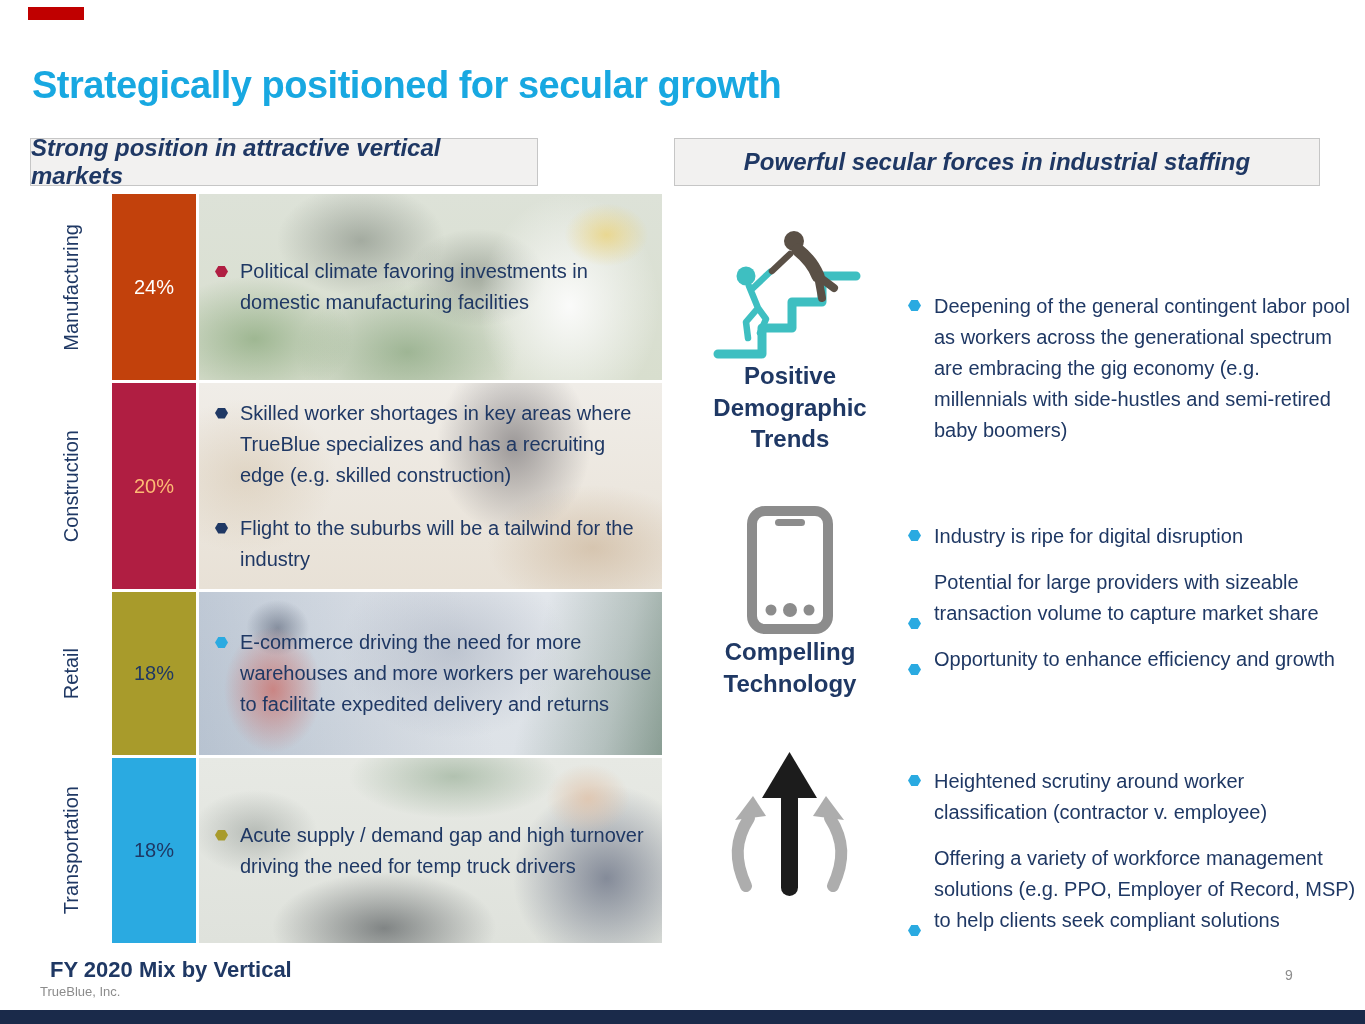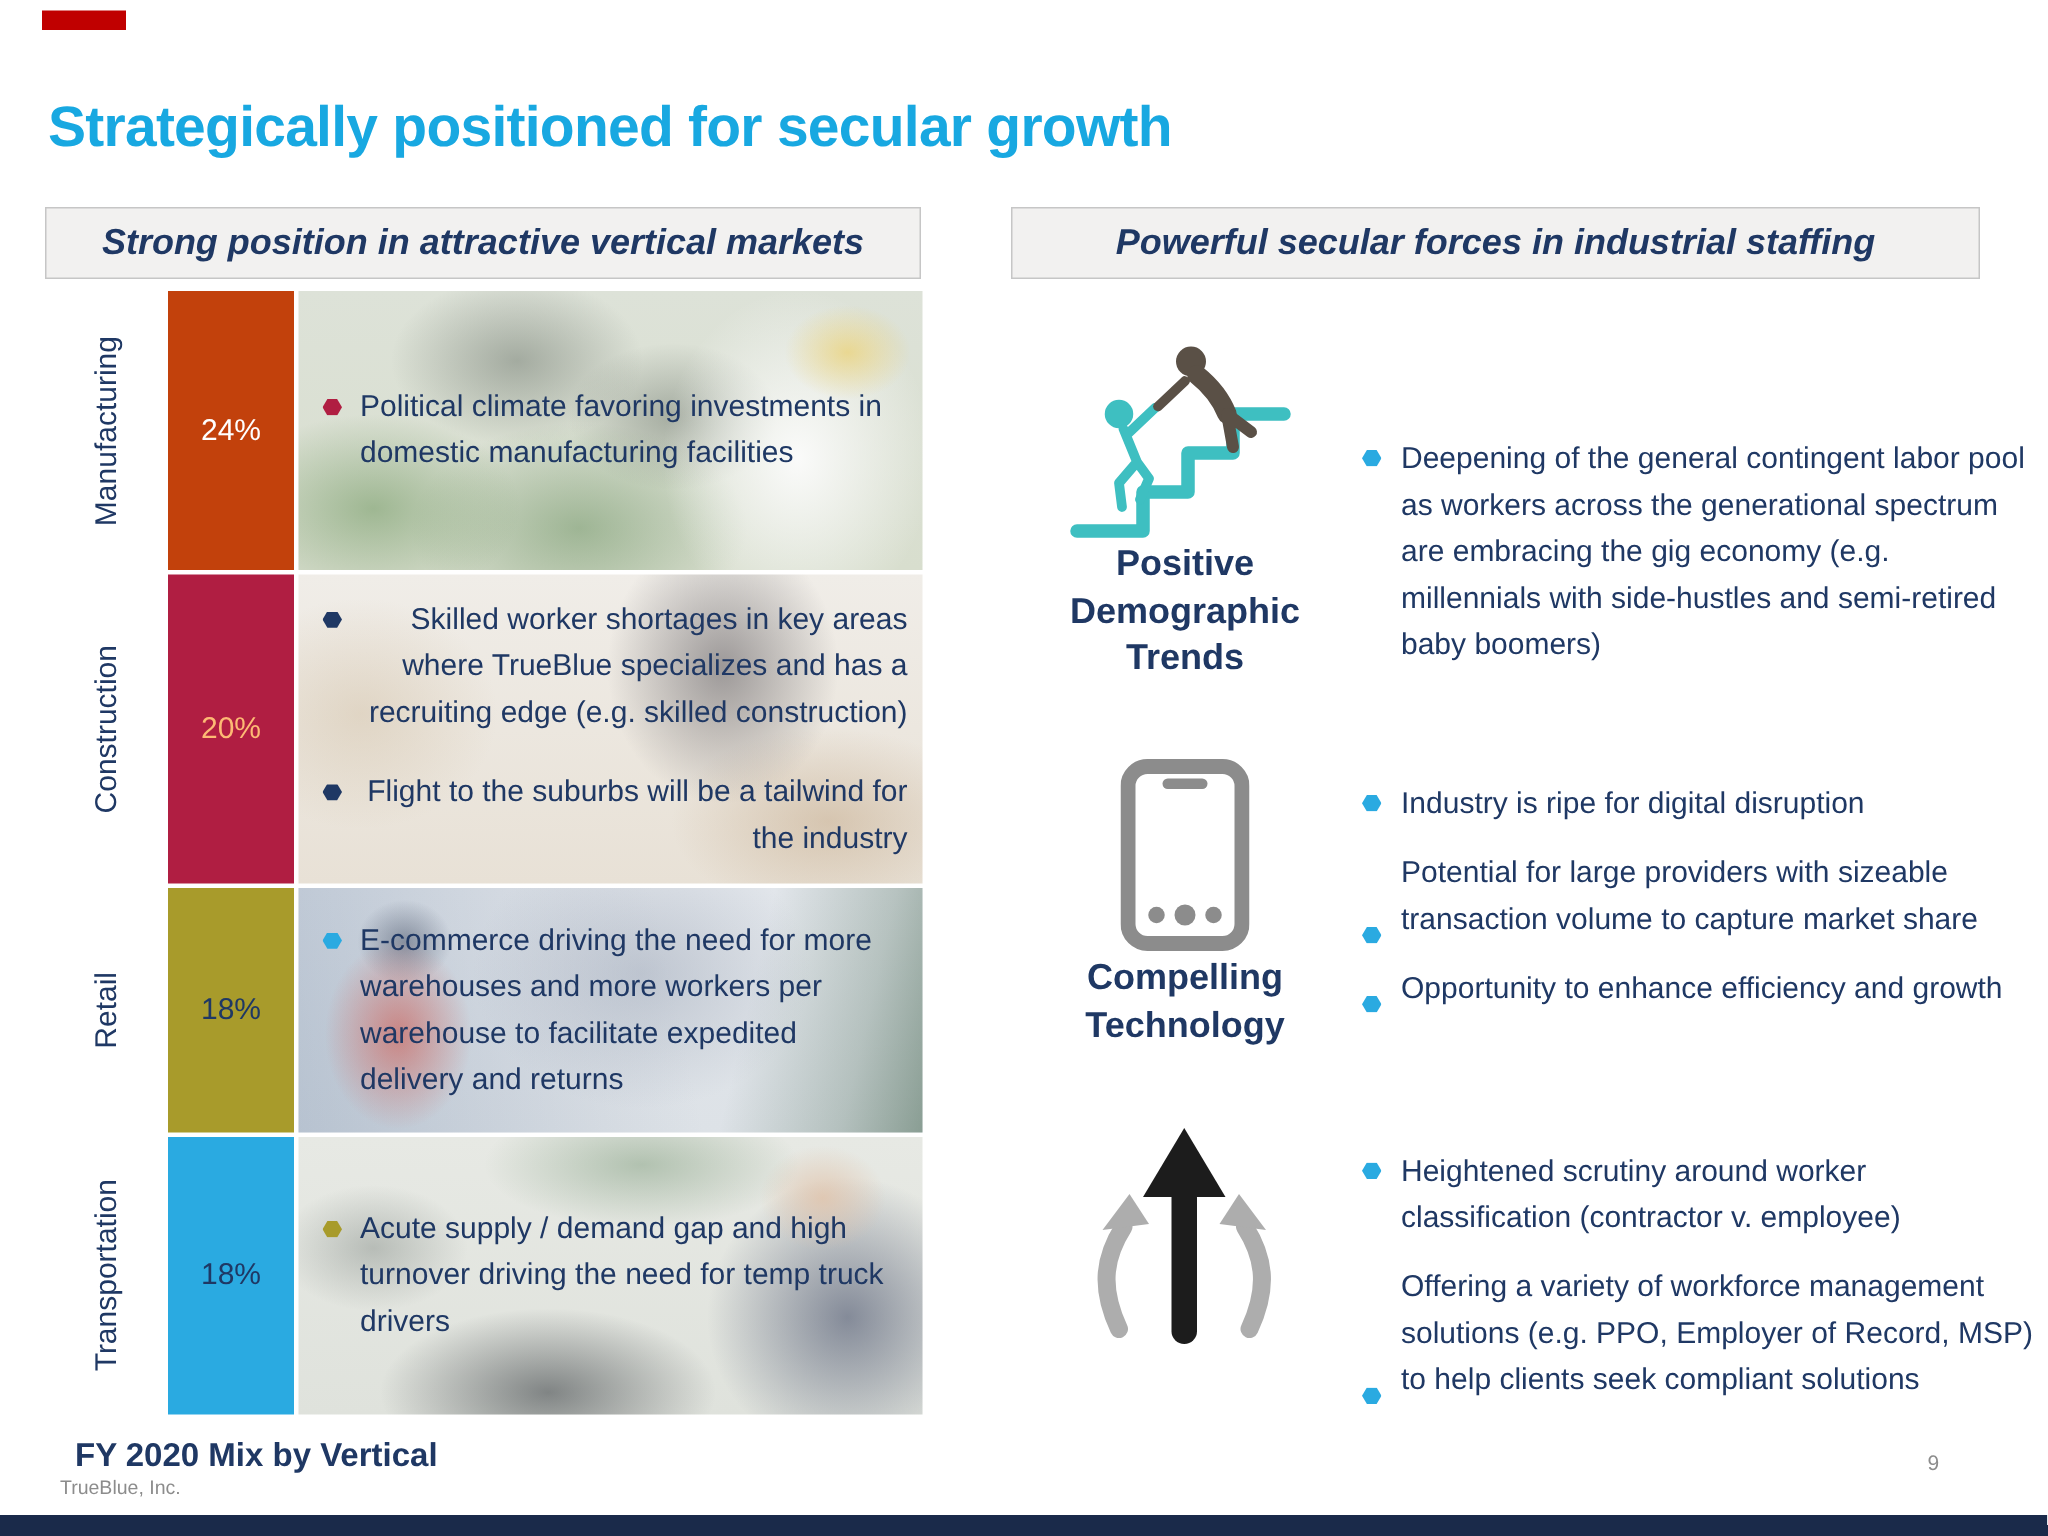--- a/index.html
+++ b/index.html
@@ -11,50 +11,50 @@
   .corner-mark { position:absolute; left:28px; top:7px; width:56px; height:13px; background:#C00000; }
   .title {
     position:absolute; left:32px; top:64px; font-size:38px; font-weight:bold;
     letter-spacing:-0.5px; color:#18A8E1; white-space:nowrap;
   }
   .panel-header {
     position:absolute; top:138px; height:48px; background:#F2F1F0;
     border:1px solid #C6C6C6; display:flex; align-items:center; justify-content:center;
   }
   .panel-header span { font-size:24px; font-weight:bold; font-style:italic; color:#1F3864; }
-  .panel-header.left  { left:30px;  width:584px; }
+  .panel-header.left  { left:30px;  width:508px; }
   .panel-header.right { left:674px; width:646px; }
 
   
   .vchart { position:absolute; left:30px; top:194px; display:flex; flex-direction:column; gap:3px; }
   .vrow { display:flex; }
   .vlabel { width:82px; display:flex; align-items:center; justify-content:center; }
   .vlabel span { writing-mode:vertical-rl; transform:rotate(180deg); font-size:20px; color:#1F3864; }
   .bar { width:84px; display:flex; align-items:center; justify-content:center; font-size:20px; }
   .bar-0 { background:#c2410c; color:#FFFFFF; }
   .bar-1 { background:#B01E42; color:#fdba74; }
   .bar-2 { background:#A89B2B; color:#1F3864; }
   .bar-3 { background:#2AAAE1; color:#1F3864; }
   .cell {
-    width:416px; margin-left:3px; display:flex; flex-direction:column; justify-content:center;
+    width:463px; margin-left:3px; display:flex; flex-direction:column; justify-content:center;
     padding:6px 10px 6px 16px;
   }
   .photo-manufacturing{ background:
     radial-gradient(60px 45px at 88% 22%, rgba(235,210,120,0.75), rgba(235,210,120,0) 70%),
     radial-gradient(120px 150px at 80% 60%, rgba(252,252,252,0.95), rgba(252,252,252,0) 75%),
     radial-gradient(140px 90px at 12% 78%, rgba(110,150,95,0.55), rgba(110,150,95,0) 70%),
     radial-gradient(160px 100px at 45% 85%, rgba(100,140,90,0.5), rgba(100,140,90,0) 70%),
     radial-gradient(120px 80px at 35% 25%, rgba(95,105,95,0.45), rgba(95,105,95,0) 70%),
     radial-gradient(100px 70px at 60% 45%, rgba(85,95,85,0.4), rgba(85,95,85,0) 70%),
     linear-gradient(#DDE2D8,#D8DECE); }
   .photo-construction{ background:
     radial-gradient(110px 130px at 68% 30%, rgba(75,72,78,0.5), rgba(75,72,78,0) 70%),
     radial-gradient(150px 90px at 85% 80%, rgba(190,160,125,0.45), rgba(190,160,125,0) 70%),
     radial-gradient(130px 110px at 10% 45%, rgba(205,185,155,0.4), rgba(205,185,155,0) 70%),
-    linear-gradient(#F0EDE8,#E8E1D6); text-align: right; }
+    linear-gradient(#F0EDE8,#E8E1D6); }
   .photo-retail{ background:
     radial-gradient(70px 90px at 16% 60%, rgba(205,85,75,0.6), rgba(205,85,75,0) 70%),
     radial-gradient(45px 40px at 17% 22%, rgba(80,90,110,0.55), rgba(80,90,110,0) 70%),
     radial-gradient(150px 120px at 55% 35%, rgba(150,160,178,0.45), rgba(150,160,178,0) 75%),
     linear-gradient(78deg, rgba(70,100,140,0.25) 0%, rgba(175,185,200,0.2) 45%, rgba(255,255,255,0) 60%),
     linear-gradient(283deg, rgba(55,90,65,0.5) 0%, rgba(55,90,65,0.25) 12%, rgba(55,90,65,0) 30%),
     linear-gradient(#E2E6EB,#DDE2E7); }
   .photo-transportation{ background:
     radial-gradient(150px 60px at 55% 10%, rgba(125,155,125,0.5), rgba(125,155,125,0) 70%),
     radial-gradient(60px 50px at 84% 22%, rgba(225,195,170,0.8), rgba(225,195,170,0) 70%),

